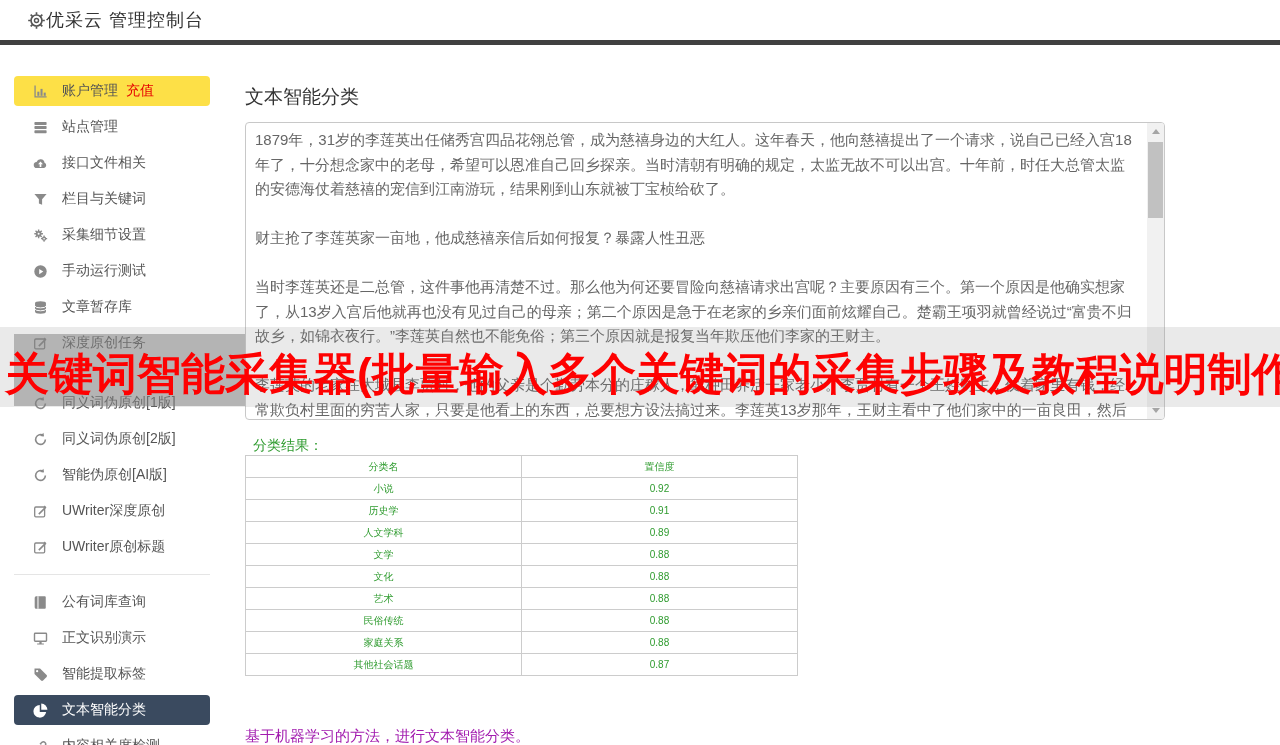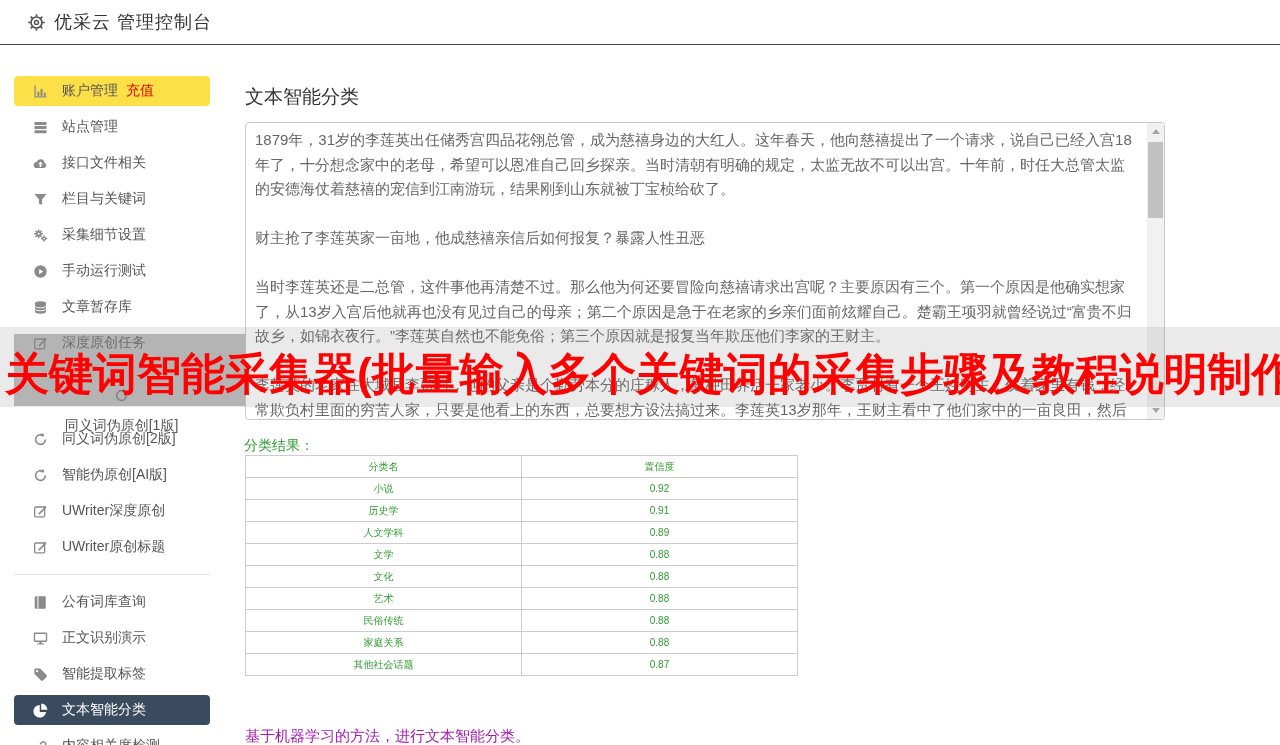--- a/index.html
+++ b/index.html
@@ -5,40 +5,40 @@
   * { margin:0; padding:0; box-sizing:border-box; }
   html,body { background:#fff; }
   .app {
     position:relative; width:1280px; height:745px; overflow:hidden;
     background:#fff; font-family:"Liberation Sans","DejaVu Sans",sans-serif;
     color:#333;
   }
   
   .topbar {
     position:absolute; left:0; top:0; width:1280px; height:45px;
-    background:#fff; border-bottom:1px solid #404040;
-    display:flex; align-items:center; padding-left:27px; gap:8px;
+    background:#fff; border-bottom:5px solid #404040;
+    display:flex; align-items:center; padding-left:27px; gap:0;
   }
   .topbar .gear { width:19px; height:19px; color:#555; }
   .topbar .gear svg { width:100%; height:100%; display:block; }
   .topbar-title { font-size:18px; color:#333; letter-spacing:1px; }
 
   
   .sidebar { position:absolute; left:14px; top:76px; width:196px; }
   .side-item {
     display:flex; align-items:center; height:30px; margin-bottom:6px;
     padding-left:19px; gap:14px; border-radius:4px; cursor:pointer;
     color:#555; font-size:14px; white-space:nowrap;
   }
   .side-item .ic { width:15px; height:15px; color:#8a8a8a; flex:0 0 15px; }
   .side-item .ic svg { width:100%; height:100%; display:block; }
   .side-item.hl { background:#fde047; }
   .side-item.active { background:#3a4a5f; color:#fff; }
   .side-item.active .ic { color:#fff; }
-  .side-item.gap-before { margin-top:30px;flex-direction:column; }
+  .side-item.gap-before { margin-top:30px; }
   .side-badge { color:#e60000; margin-left:-6px; }
   .side-divider { border-top:1px solid #e5e5e5; margin:12px 0 12px 0; }
 
   
   .page-title { position:absolute; left:245px; top:84px; font-size:19px; color:#333; }
   .ta-wrap { position:absolute; left:245px; top:122px; width:920px; height:298px; }
   .ta-wrap textarea {
     width:100%; height:100%; resize:none; border:1px solid #c8c8c8; border-radius:4px;
     padding:5px 26px 5px 9px; font-family:"Liberation Sans","DejaVu Sans",sans-serif;
     font-size:15px; line-height:24.5px; color:#666; outline:none; overflow:hidden;
@@ -49,21 +49,21 @@
     position:absolute; right:1px; top:1px; bottom:1px; width:17px;
     background:#f1f1f1; border-radius:0 3px 3px 0;
   }
   .sb-arrow { position:absolute; left:0; width:17px; height:17px; display:flex; align-items:center; justify-content:center; }
   .sb-arrow.up { top:0; }
   .sb-arrow.down { bottom:0; }
   .sb-arrow .tri-up { width:0; height:0; border-left:4px solid transparent; border-right:4px solid transparent; border-bottom:5px solid #a5a5a5; }
   .sb-arrow .tri-down { width:0; height:0; border-left:4px solid transparent; border-right:4px solid transparent; border-top:5px solid #a5a5a5; }
   .sb-thumb { position:absolute; left:1px; width:15px; top:19px; height:76px; background:#c1c1c1; }
 
-  .results-label { position:absolute; left:244px; top:437px; font-size:14px; color:#2e9b2e; }
+  .results-label { position:absolute; left:253px; top:437px; font-size:14px; color:#2e9b2e; }
   .results-table {
     position:absolute; left:245px; top:455px; width:553px;
     border-collapse:collapse; table-layout:fixed;
   }
   .results-table th, .results-table td {
     border:1px solid #ccc; height:22px; text-align:center; vertical-align:middle;
     font-size:10px; color:#2e9b2e; font-weight:normal; padding:0;
   }
   .footer-note { position:absolute; left:245px; top:727px; font-size:15px; color:#a21caf; }
 

